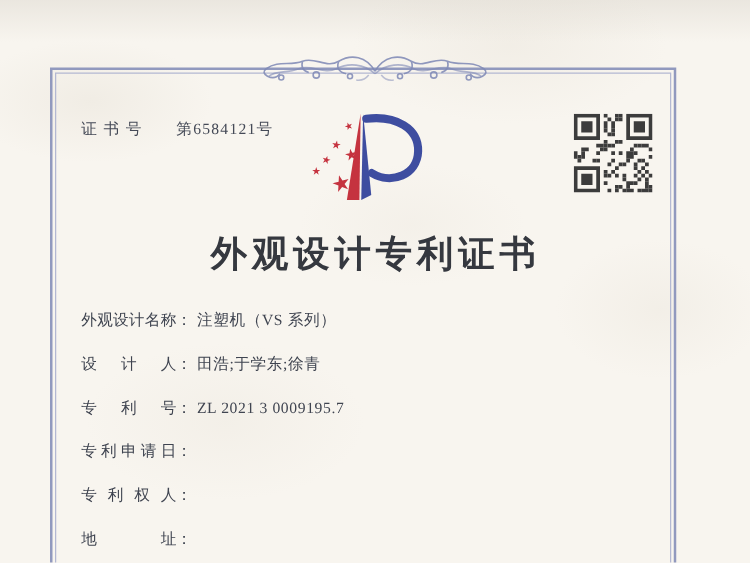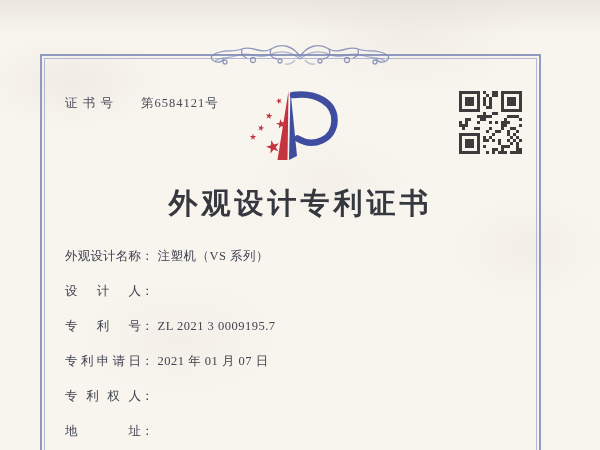--- a/index.html
+++ b/index.html
@@ -197,30 +197,30 @@
 
 <div class="fields">
   <div class="field-row">
     <span class="flabel">外观设计名称</span>
     <span class="fcolon">：</span>
     <span class="fvalue">注塑机（VS 系列）</span>
   </div>
   <div class="field-row">
     <span class="flabel">设计人</span>
     <span class="fcolon">：</span>
+    <span class="fvalue">田浩;于学东;徐青</span>
   </div>
   <div class="field-row">
     <span class="flabel">专利号</span>
     <span class="fcolon">：</span>
     <span class="fvalue">ZL 2021 3 0009195.7</span>
   </div>
   <div class="field-row">
     <span class="flabel">专利申请日</span>
     <span class="fcolon">：</span>
-    <span class="fvalue">2021 年 01 月 07 日</span>
   </div>
   <div class="field-row">
     <span class="flabel">专利权人</span>
     <span class="fcolon">：</span>
   </div>
   <div class="field-row">
     <span class="flabel">地址</span>
     <span class="fcolon">：</span>
   </div>
 </div>

